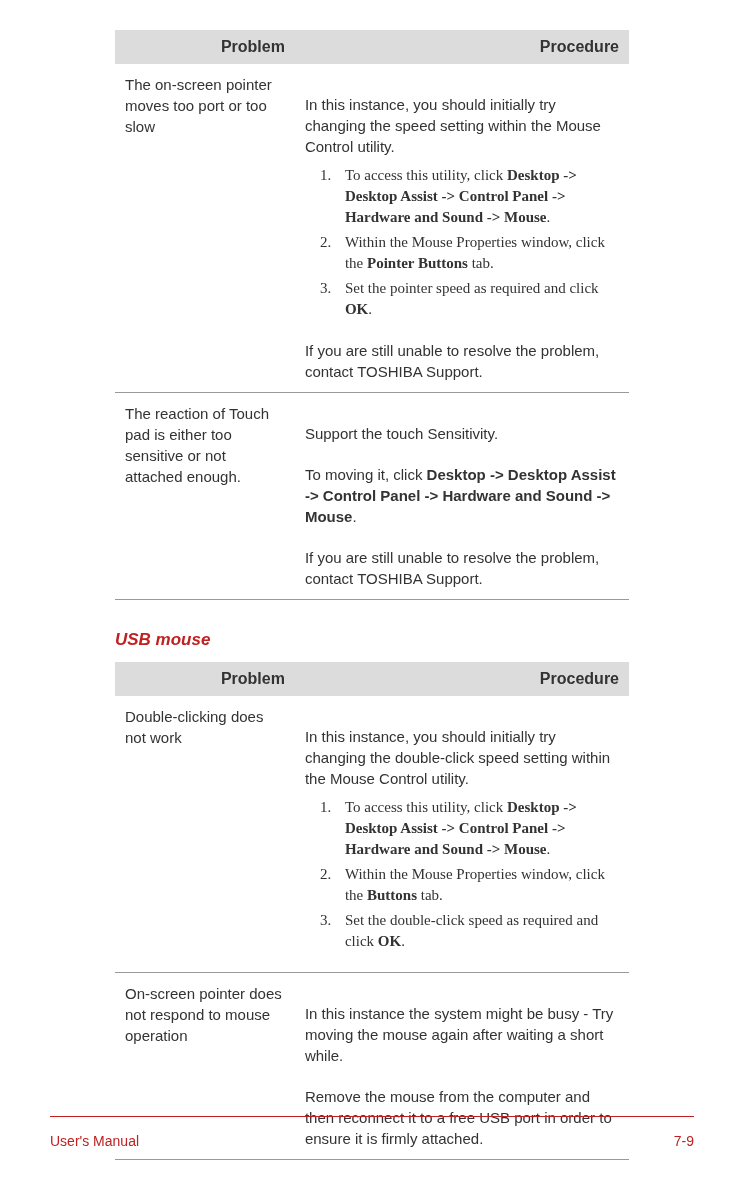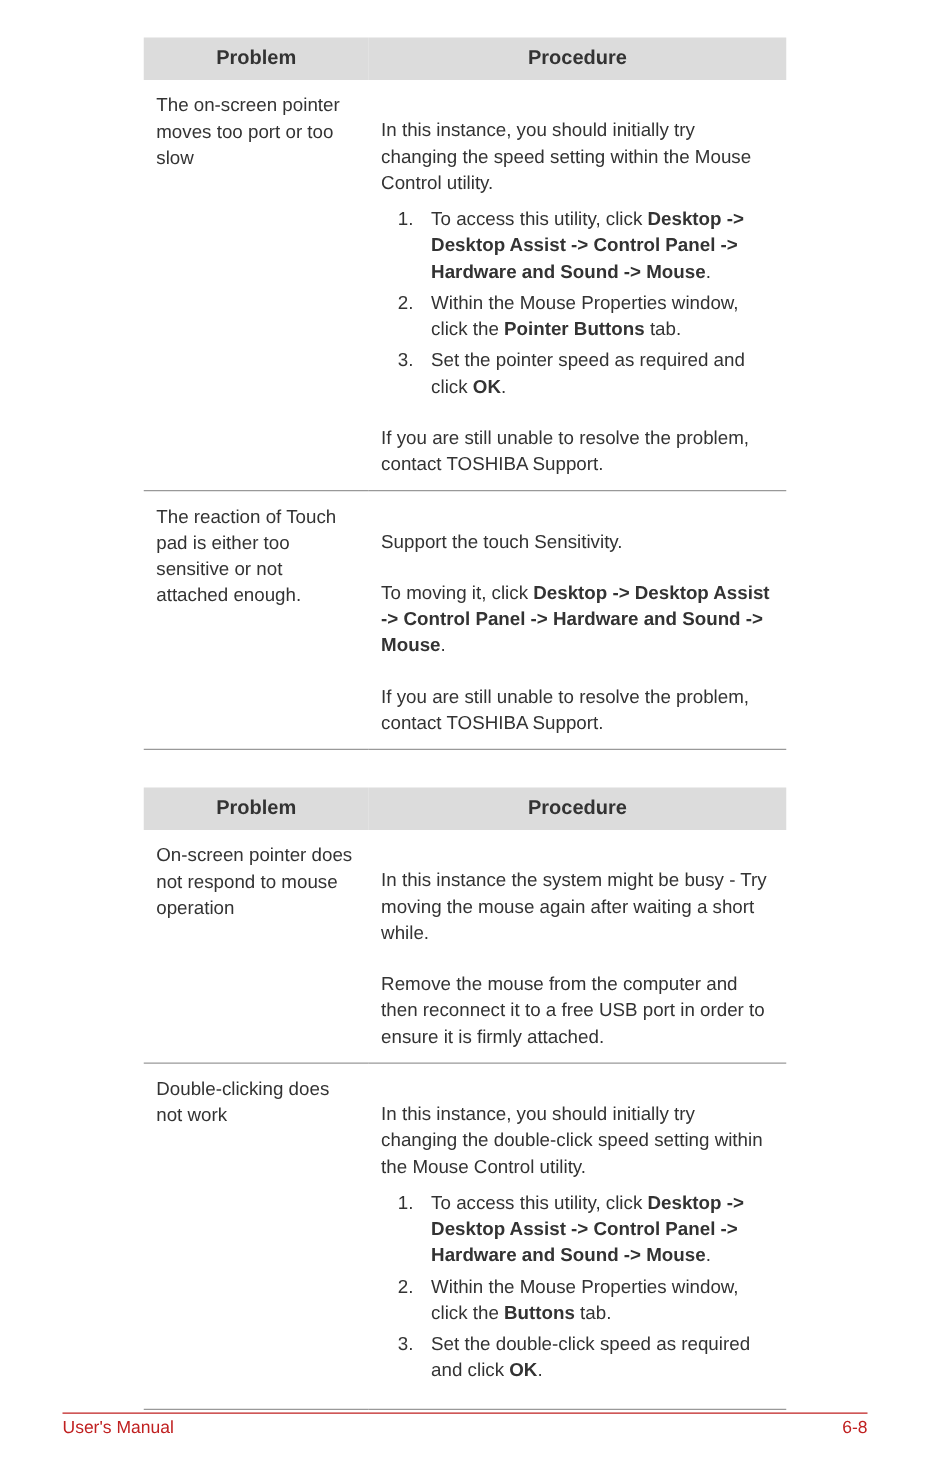--- a/index.html
+++ b/index.html
@@ -20,21 +20,21 @@
     }
     table {
       width: 100%;
       border-collapse: collapse;
       margin-bottom: 30px;
     }
     thead tr {
       background: #dcdcdc;
     }
     th {
-      text-align: center;
+      text-align: right;
       font-weight: bold;
       padding: 8px 10px;
       font-size: 16px;
       color: #333;
     }
     th:first-child {
       width: 35%;
     }
     td {
       vertical-align: top;
@@ -47,20 +47,21 @@
     td p {
       margin-bottom: 8px;
       margin-top: 20px;
     }
     td p:last-child {
       margin-bottom: 0;
     }
     ol {
       padding-left: 30px;
       margin: 6px 0 10px 0;
+      font-family: Liberation Serif, serif;
     }
     ol li {
       padding-left: 10px;
       margin-bottom: 4px;
       line-height: 1.4;
     }
     .bold {
       font-weight: bold;
     }
     .section-heading {
@@ -69,21 +70,21 @@
       font-style: italic;
       font-size: 17px;
       margin: 18px 0 12px 0;
     }
     .footer {
       position: absolute;
       bottom: 30px;
       left: 50px;
       right: 50px;
       border-top: 1px solid #c02020;
-      padding-top: 2px;
+      padding-top: 16px;
       display: flex;
       justify-content: space-between;
       font-size: 14px;
       color: #c02020;
     }
   </style>
 </head>
 <body>
 
 <div class="content">
@@ -112,48 +113,49 @@
         <td>The reaction of Touch pad is either too sensitive or not attached enough.</td>
         <td>
           <p>Support the touch Sensitivity.</p>
           <p><span>To moving it, click </span><span class="bold">Desktop -&gt; Desktop Assist -&gt; Control Panel -&gt; Hardware and Sound -&gt; Mouse</span><span>.</span></p>
           <p>If you are still unable to resolve the problem, contact TOSHIBA Support.</p>
         </td>
       </tr>
     </tbody>
   </table>
 
+  <div class="section-heading">USB mouse</div>
 
   <table>
     <thead>
       <tr>
         <th>Problem</th>
         <th>Procedure</th>
       </tr>
     </thead>
     <tbody>
-      <tr>
-        <td>On-screen pointer does not respond to mouse operation</td>
-        <td>
-          <p>In this instance the system might be busy - Try moving the mouse again after waiting a short while.</p>
-          <p>Remove the mouse from the computer and then reconnect it to a free USB port in order to ensure it is firmly attached.</p>
-        </td>
-      </tr>
       <tr>
         <td>Double-clicking does not work</td>
         <td>
           <p>In this instance, you should initially try changing the double-click speed setting within the Mouse Control utility.</p>
           <ol>
             <li><span>To access this utility, click </span><span class="bold">Desktop -&gt; Desktop Assist -&gt; Control Panel -&gt; Hardware and Sound -&gt; Mouse</span><span>.</span></li>
             <li><span>Within the Mouse Properties window, click the </span><span class="bold">Buttons</span><span> tab.</span></li>
             <li><span>Set the double-click speed as required and click </span><span class="bold">OK</span><span>.</span></li>
           </ol>
         </td>
       </tr>
+      <tr>
+        <td>On-screen pointer does not respond to mouse operation</td>
+        <td>
+          <p>In this instance the system might be busy - Try moving the mouse again after waiting a short while.</p>
+          <p>Remove the mouse from the computer and then reconnect it to a free USB port in order to ensure it is firmly attached.</p>
+        </td>
+      </tr>
     </tbody>
   </table>
 
 </div>
 
 <div class="footer">
   <span>User's Manual</span>
-  <span>6-8</span>
+  <span>7-9</span>
 </div>
 
 </body></html>

